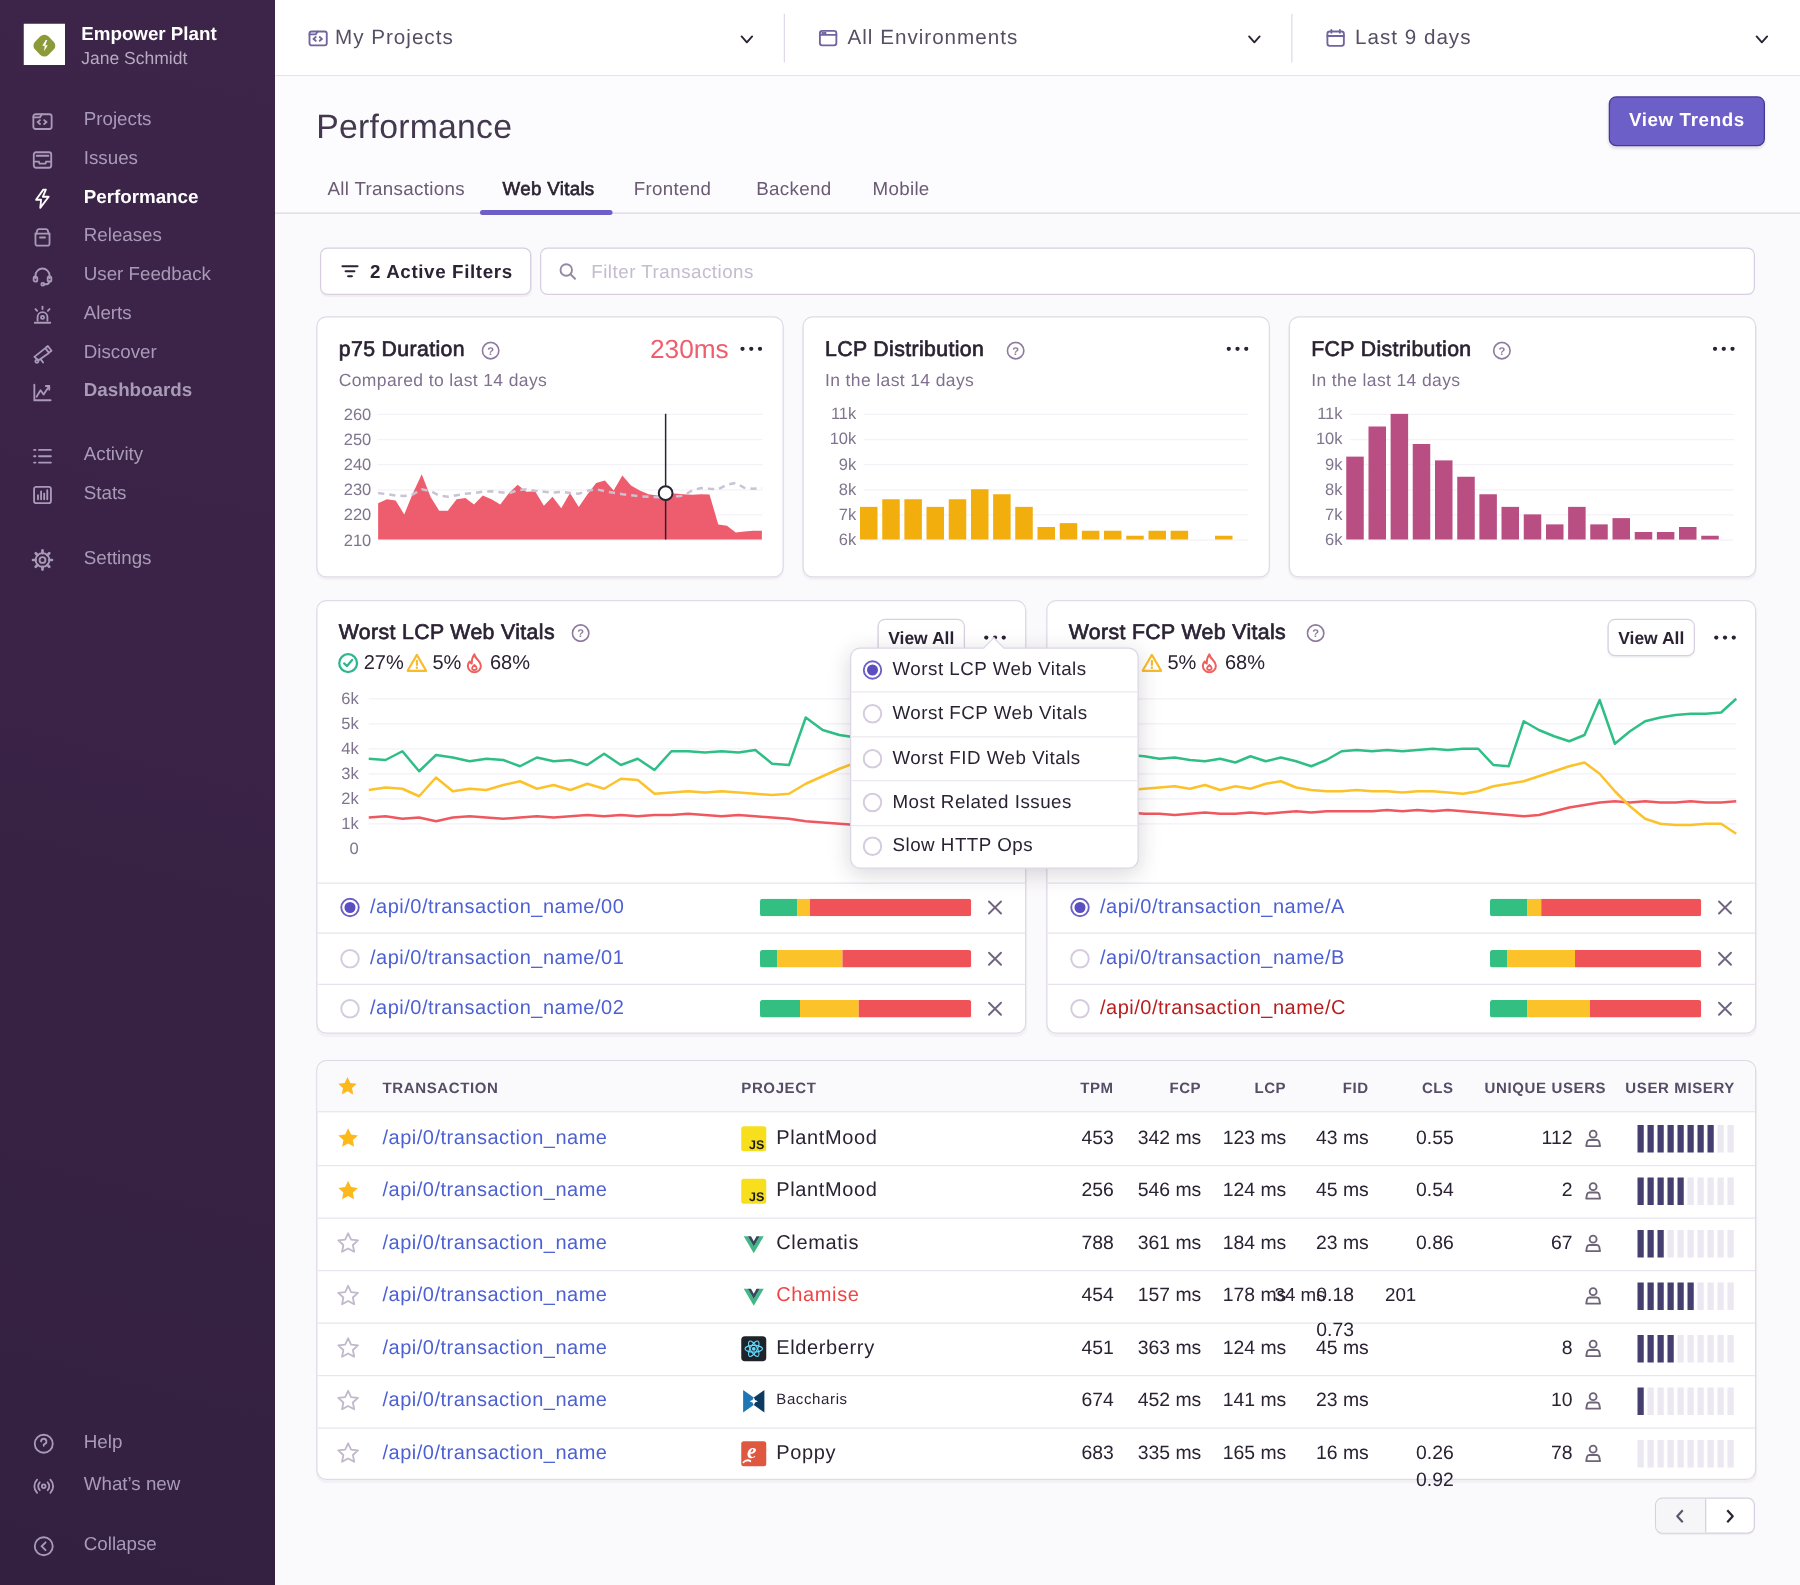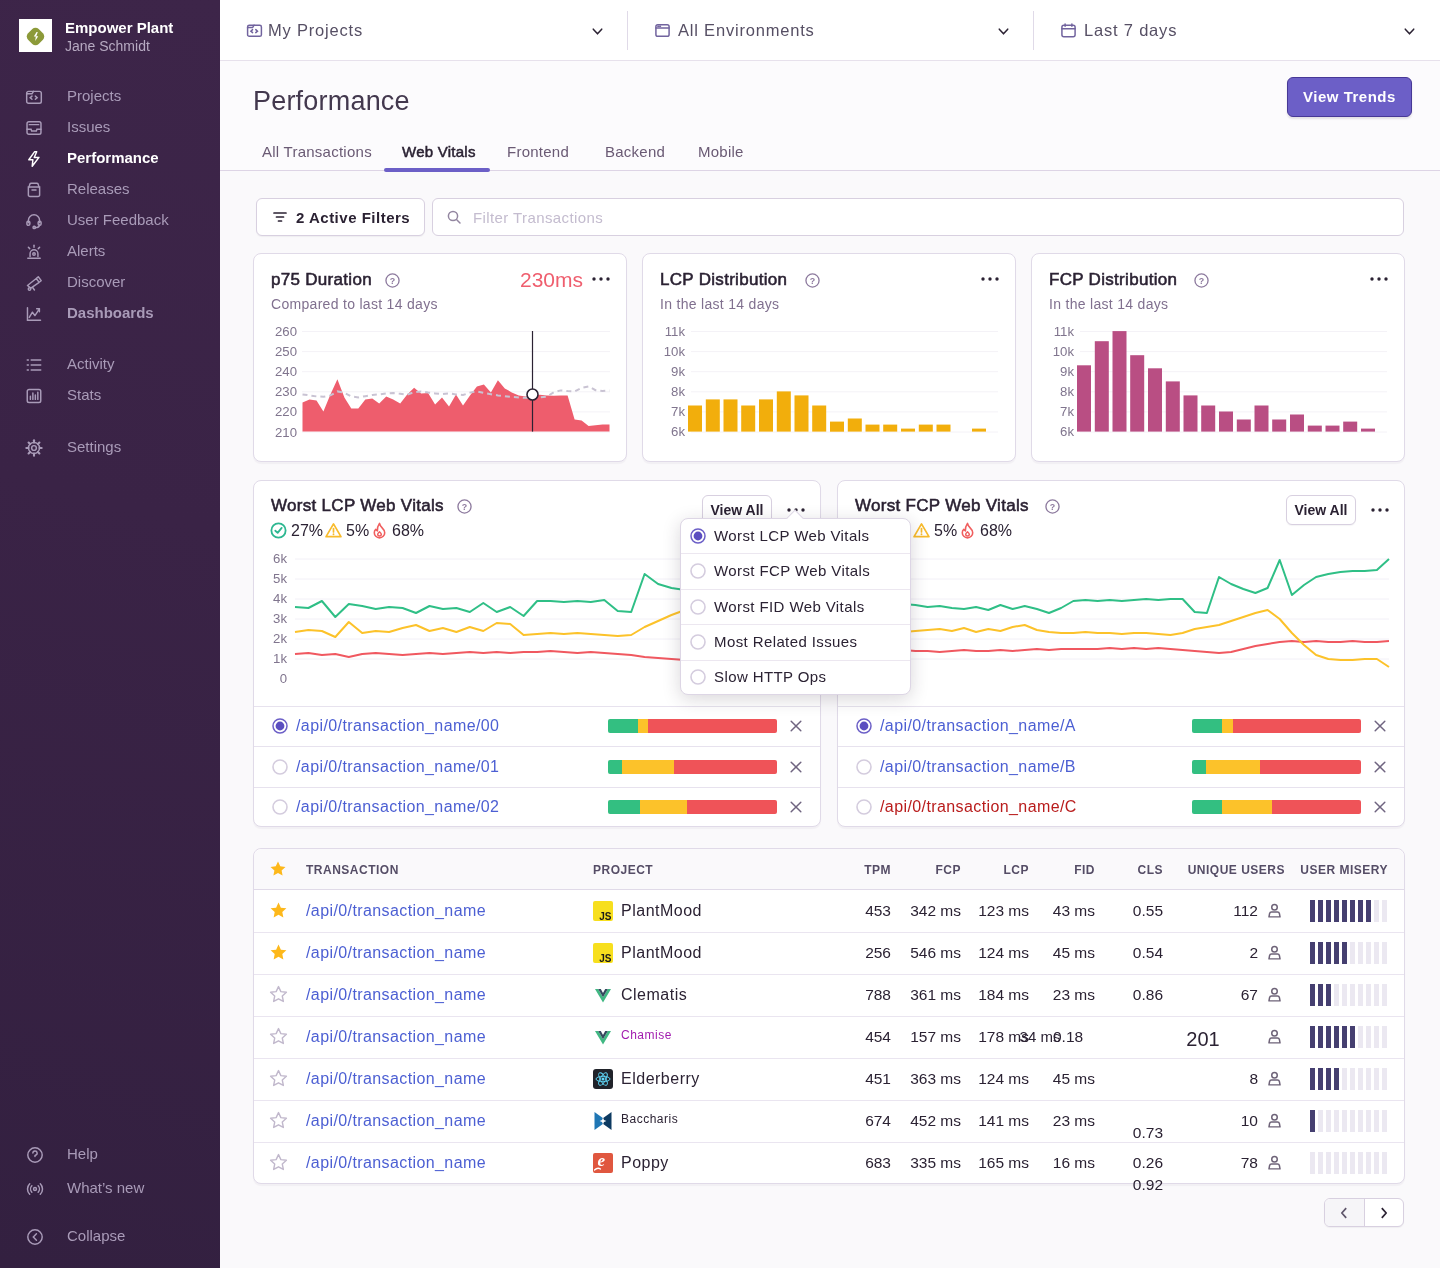--- a/index.html
+++ b/index.html
@@ -127,21 +127,21 @@
     </svg></div>
 <div class="abs" style="left:678px;top:21px;font-size:16.5px;letter-spacing:0.8px;color:#564f64">All Environments</div>
 <svg style="position:absolute;left:996px;top:24px" width="15" height="15" viewBox="0 0 16 16">
     <path d="M3.5 5.5 L8 10.5 L12.5 5.5" fill="none" stroke="#2b2233" stroke-width="1.6" stroke-linecap="round" stroke-linejoin="round"></path>
   </svg>
 <div class="abs" style="left:1060px;top:22px"><svg class="" width="17" height="17" viewBox="0 0 16 16" fill="none" stroke="#71639e" stroke-width="1.4" stroke-linecap="round">
       <rect x="1.8" y="3" width="12.4" height="10.8" rx="1.8" fill="none"></rect>
       <path d="M1.8 6.4 L14.2 6.4" fill="none"></path>
       <path d="M4.8 1.8 L4.8 4 M11.2 1.8 L11.2 4" fill="none"></path>
     </svg></div>
-<div class="abs" style="left:1084px;top:21px;font-size:16.5px;letter-spacing:0.8px;color:#564f64">Last 7 days</div>
+<div class="abs" style="left:1084px;top:21px;font-size:16.5px;letter-spacing:0.8px;color:#564f64">Last 9 days</div>
 <svg style="position:absolute;left:1402px;top:24px" width="15" height="15" viewBox="0 0 16 16">
     <path d="M3.5 5.5 L8 10.5 L12.5 5.5" fill="none" stroke="#2b2233" stroke-width="1.6" stroke-linecap="round" stroke-linejoin="round"></path>
   </svg>
 <div class="abs" style="left:627px;top:11px;width:1px;height:39px;background:#e0dae8"></div>
 <div class="abs" style="left:1033px;top:11px;width:1px;height:39px;background:#e0dae8"></div>
 <div class="abs" style="left:220px;top:61px;width:1220px;height:110px;background:#fcfbfd;border-bottom:1px solid #ddd4e5"></div>
 <div class="abs" style="left:253px;top:86px;font-size:27px;color:#43384e;letter-spacing:0.2px">Performance</div>
 <div class="abs" style="left:1287px;top:77px;width:125px;height:40px;background:#6c5fc7;border:1px solid #473896;border-radius:6px;box-shadow:0 2px 2px rgba(43,34,51,.12)"></div>
 <div class="abs" style="left:1287px;top:88px;width:125px;text-align:center;font-size:15px;font-weight:bold;letter-spacing:0.5px;color:#fff">View Trends</div>
 <div class="abs" style="left:262px;top:143px;font-size:15px;letter-spacing:0.25px;color:#6a5a74;font-weight:normal;">All Transactions</div>
@@ -561,27 +561,27 @@
 <div style="position:absolute;left:1382px;top:984px;width:5px;height:22px;background:#ebe8f1"></div>
 <div class="abs" style="left:254px;top:1016px;width:1150px;height:1px;background:#eae5f0"></div>
 <svg style="position:absolute;left:269px;top:1027px" width="19" height="19" viewBox="0 0 20 20">
     <path d="M10 1.7 L12.5 7 L18.3 7.7 L14 11.6 L15.1 17.3 L10 14.5 L4.9 17.3 L6 11.6 L1.7 7.7 L7.5 7 Z" fill="none" stroke="#c1b8cc" stroke-width="1.5" stroke-linejoin="round"></path>
   </svg>
 <div class="abs" style="left:306px;top:1028px;font-size:16px;letter-spacing:0.4px;color:#4c5fd3">/api/0/transaction_name</div>
 <svg style="position:absolute;left:593px;top:1027px" width="20" height="20" viewBox="0 0 20 20">
     <path d="M2 4 L10 17.5 L18 4 L14.8 4 L10 12.2 L5.2 4 Z" fill="#41b883"></path>
     <path d="M5.2 4 L10 12.2 L14.8 4 L12.2 4 L10 7.9 L7.8 4 Z" fill="#35495e"></path>
   </svg>
-<div class="abs" style="left:621px;top:1028px;font-size:12px;letter-spacing:0.5px;color:#a21caf">Chamise</div>
+<div class="abs" style="left:621px;top:1028px;font-size:16px;letter-spacing:0.5px;color:#ef4444">Chamise</div>
 <div class="abs" style="left:781px;top:1028px;width:110px;text-align:right;font-size:15.5px;color:#2b2233">454</div>
 <div class="abs" style="left:851px;top:1028px;width:110px;text-align:right;font-size:15.5px;color:#2b2233">157 ms</div>
 <div class="abs" style="left:919px;top:1028px;width:110px;text-align:right;font-size:15.5px;color:#2b2233">178 ms</div>
 <div class="abs" style="left:985px;top:1028px;width:110px;text-align:center;font-size:15px;color:#2b2233">34 ms</div>
 <div class="abs" style="left:1053px;top:1028px;width:110px;font-size:15.5px;color:#2b2233">0.18</div>
-<div class="abs" style="left:1148px;top:1028px;width:110px;text-align:center;font-size:20px;color:#2b2233">201</div>
+<div class="abs" style="left:1108px;top:1028px;width:110px;text-align:left;font-size:15px;color:#2b2233">201</div>
 <svg style="position:absolute;left:1266px;top:1028px" width="17" height="17" viewBox="0 0 16 16">
     <circle cx="8" cy="5" r="2.6" fill="none" stroke="#6e6378" stroke-width="1.4"></circle>
     <path d="M2.8 14 L3.4 10.8 A1.8 1.8 0 0 1 5.2 9.4 L10.8 9.4 A1.8 1.8 0 0 1 12.6 10.8 L13.2 14 Z" fill="none" stroke="#6e6378" stroke-width="1.4" stroke-linejoin="round"></path>
   </svg>
 <div style="position:absolute;left:1310px;top:1026px;width:5px;height:22px;background:#453f70"></div>
 <div style="position:absolute;left:1318px;top:1026px;width:5px;height:22px;background:#453f70"></div>
 <div style="position:absolute;left:1326px;top:1026px;width:5px;height:22px;background:#453f70"></div>
 <div style="position:absolute;left:1334px;top:1026px;width:5px;height:22px;background:#453f70"></div>
 <div style="position:absolute;left:1342px;top:1026px;width:5px;height:22px;background:#453f70"></div>
 <div style="position:absolute;left:1350px;top:1026px;width:5px;height:22px;background:#453f70"></div>
@@ -600,21 +600,21 @@
       <ellipse cx="8" cy="8" rx="7" ry="2.7" fill="none" stroke="#61dafb" stroke-width="0.9"></ellipse>
       <ellipse cx="8" cy="8" rx="7" ry="2.7" fill="none" stroke="#61dafb" stroke-width="0.9" transform="rotate(60 8 8)"></ellipse>
       <ellipse cx="8" cy="8" rx="7" ry="2.7" fill="none" stroke="#61dafb" stroke-width="0.9" transform="rotate(120 8 8)"></ellipse>
     </svg>
   </div>
 <div class="abs" style="left:621px;top:1070px;font-size:16px;letter-spacing:0.5px;color:#2b2233">Elderberry</div>
 <div class="abs" style="left:781px;top:1070px;width:110px;text-align:right;font-size:15.5px;color:#2b2233">451</div>
 <div class="abs" style="left:851px;top:1070px;width:110px;text-align:right;font-size:15.5px;color:#2b2233">363 ms</div>
 <div class="abs" style="left:919px;top:1070px;width:110px;text-align:right;font-size:15.5px;color:#2b2233">124 ms</div>
 <div class="abs" style="left:985px;top:1070px;width:110px;text-align:right;font-size:15.5px;color:#2b2233">45 ms</div>
-<div class="abs" style="left:1053px;top:1124px;width:110px;text-align:right;font-size:15.5px;color:#2b2233">0.73</div>
+<div class="abs" style="left:1053px;top:1056px;width:110px;text-align:left;font-size:15.5px;color:#2b2233">0.73</div>
 <div class="abs" style="left:1148px;top:1070px;width:110px;text-align:right;font-size:15.5px;color:#2b2233">8</div>
 <svg style="position:absolute;left:1266px;top:1070px" width="17" height="17" viewBox="0 0 16 16">
     <circle cx="8" cy="5" r="2.6" fill="none" stroke="#6e6378" stroke-width="1.4"></circle>
     <path d="M2.8 14 L3.4 10.8 A1.8 1.8 0 0 1 5.2 9.4 L10.8 9.4 A1.8 1.8 0 0 1 12.6 10.8 L13.2 14 Z" fill="none" stroke="#6e6378" stroke-width="1.4" stroke-linejoin="round"></path>
   </svg>
 <div style="position:absolute;left:1310px;top:1068px;width:5px;height:22px;background:#453f70"></div>
 <div style="position:absolute;left:1318px;top:1068px;width:5px;height:22px;background:#453f70"></div>
 <div style="position:absolute;left:1326px;top:1068px;width:5px;height:22px;background:#453f70"></div>
 <div style="position:absolute;left:1334px;top:1068px;width:5px;height:22px;background:#453f70"></div>
 <div style="position:absolute;left:1342px;top:1068px;width:5px;height:22px;background:#ebe8f1"></div>

